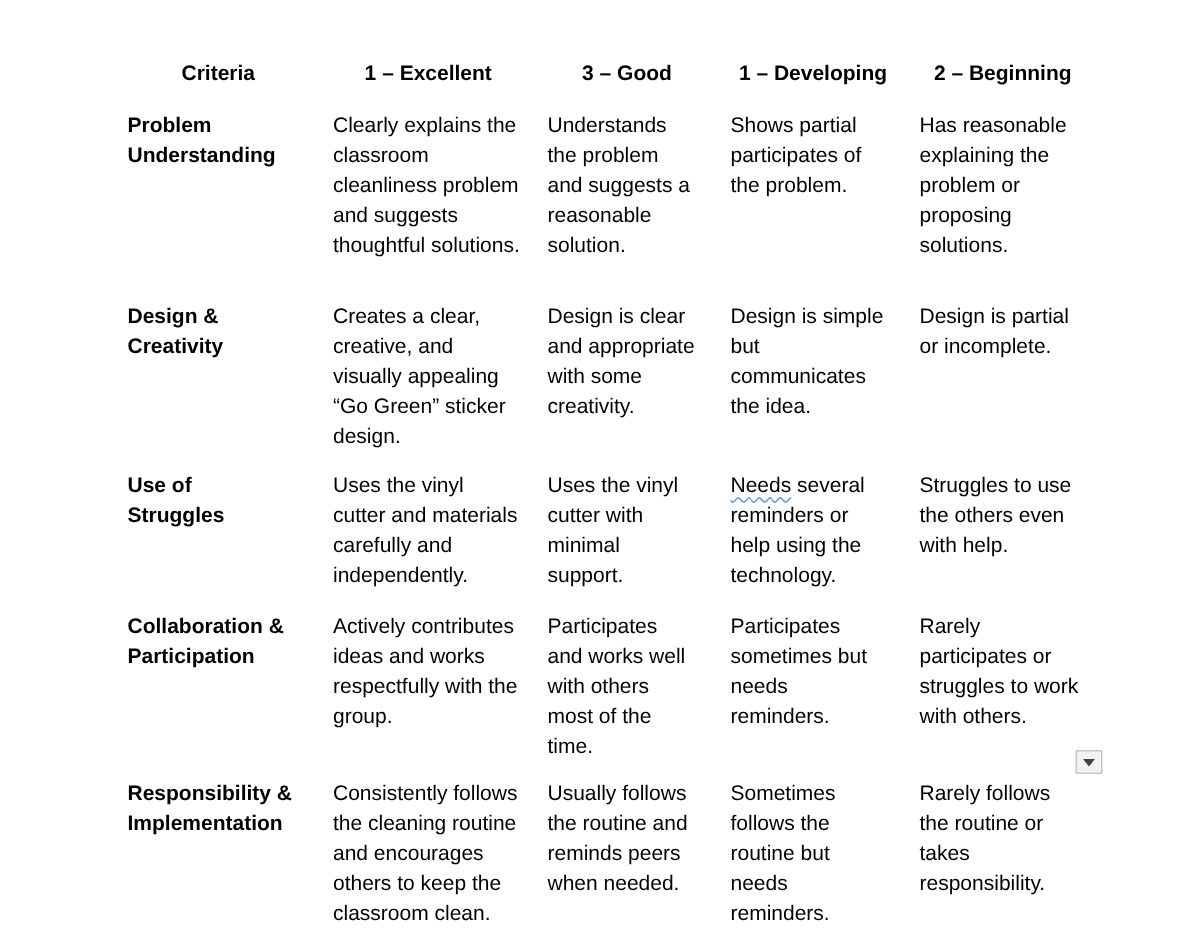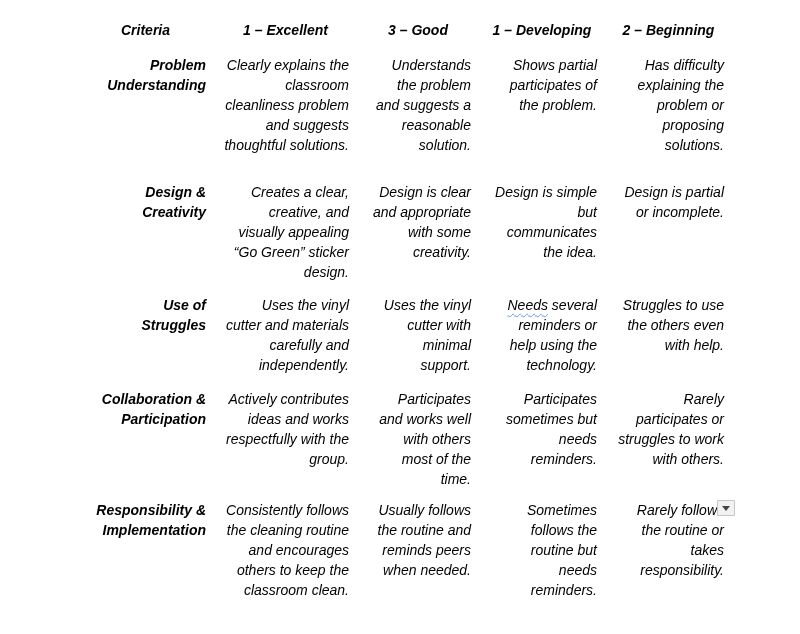--- a/index.html
+++ b/index.html
@@ -11,37 +11,36 @@
     height: 634px;
     background: #ffffff;
     position: relative;
     overflow: hidden;
     font-family: "Liberation Sans", sans-serif;
     color: var(--text, #000);
   }
   table.rubric {
     position: absolute;
     left: 85px;
-    top: 20px;
+    top: 38px;
     border-collapse: collapse;
     table-layout: fixed;
-    font-style: italic;
   }
   col.c1 { width: 137px; }
   col.c2 { width: 143px; }
   col.c3 { width: 122px; }
   col.c4 { width: 126px; }
   col.c5 { width: 127px; }
   th, td {
     font-size: 14px;
     line-height: 20px;
     vertical-align: top;
     white-space: pre;
     padding: 0 16px 13px 0;
-    text-align: right;
+    text-align: left;
     overflow: visible;
   }
   th {
     font-weight: bold;
     text-align: center;
     padding-bottom: 15px;
   }
   td.criteria {
     font-weight: bold;
   }
@@ -112,21 +111,21 @@
 and suggests
 thoughtful solutions.</td>
       <td>Understands
 the problem
 and suggests a
 reasonable
 solution.</td>
       <td>Shows partial
 participates of
 the problem.</td>
-      <td>Has difficulty
+      <td>Has reasonable
 explaining the
 problem or
 proposing
 solutions.</td>
     </tr>
     <tr>
       <td class="criteria">Design &amp;
 Creativity</td>
       <td>Creates a clear,
 creative, and

